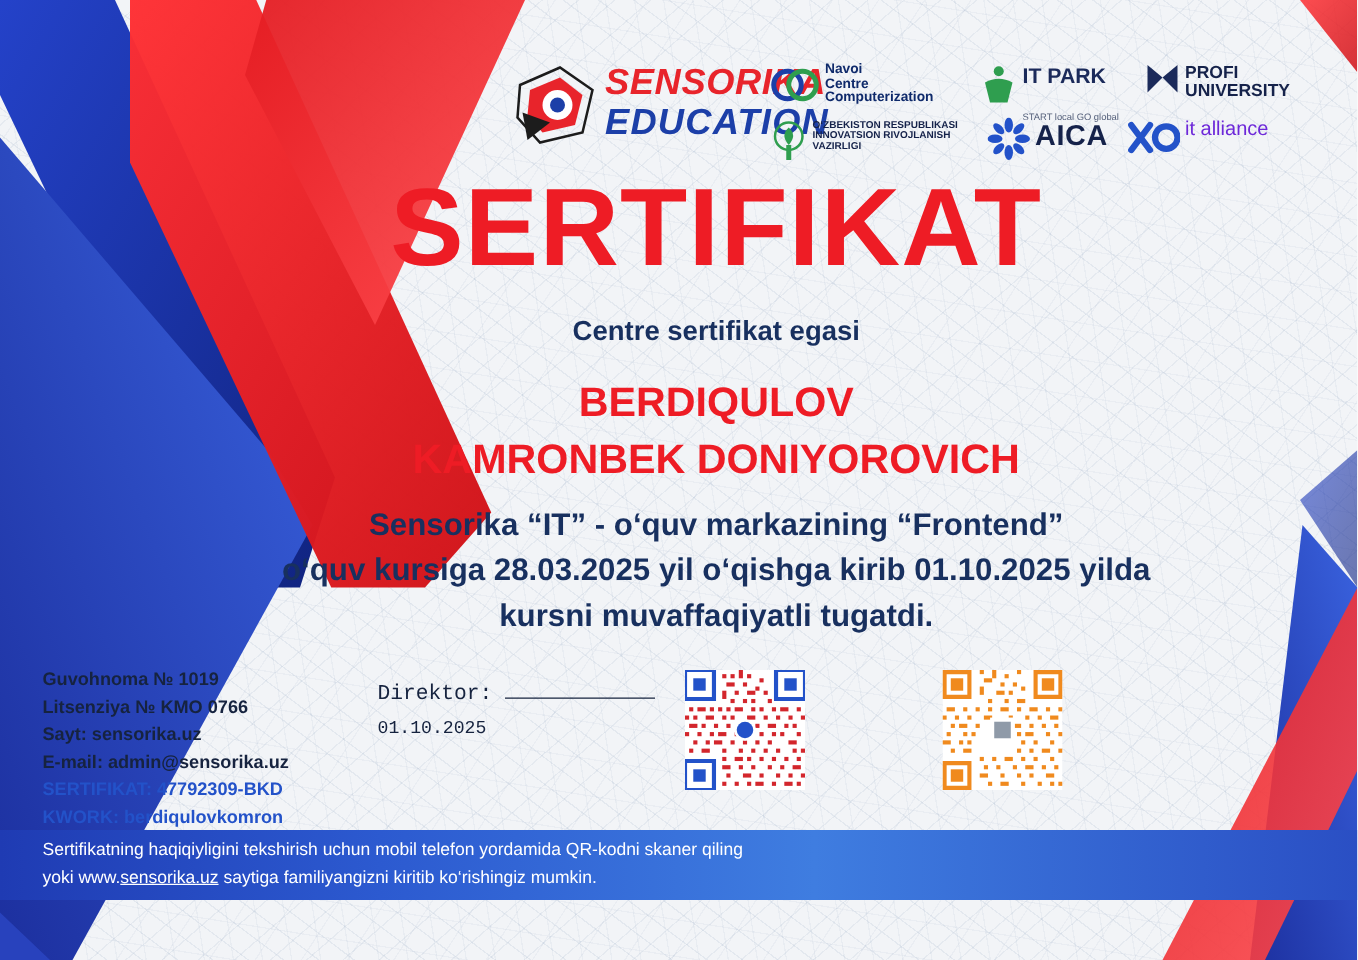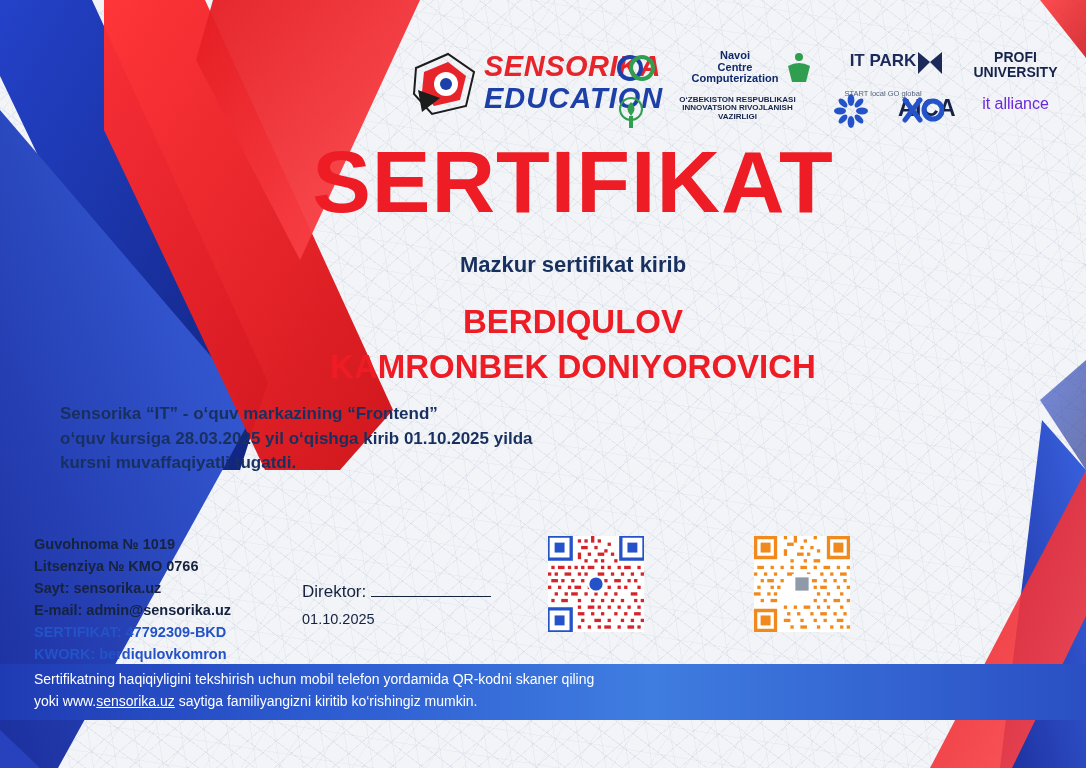--- a/index.html
+++ b/index.html
@@ -96,28 +96,27 @@
     top: 0;
     width: 74px;
     height: 76px;
   }
 
   .logo-box {
     position: absolute;
     font-size: 9px;
     color: #1b2a5a;
     line-height: 1.05;
-    text-align: center;
   }
   .logo-navoi { left: 260px; top: 16px; width: 150px; }
   .logo-navoi .t1 { font-weight: bold; color:#0f2a6b; font-size: 11px; }
   .logo-itpark { left: 418px; top: 18px; width: 130px; }
   .logo-profi { left: 548px; top: 16px; width: 135px; }
   .logo-vazirlik { left: 250px; top: 62px; width: 175px; }
-  .logo-aica { left: 428px; top: 62px; width: 110px; margin-left: 44px; }
+  .logo-aica { left: 428px; top: 62px; width: 110px; }
   .logo-italliance { left: 548px; top: 62px; width: 135px; }
 
   .title {
     position: absolute;
     top: 138px;
     left: 0;
     width: 1086px;
     text-align: center;
     font-size: 88px;
     font-weight: bold;
@@ -155,45 +154,46 @@
     line-height: 1.35;
   }
 
   .body-text {
     position: absolute;
     top: 402px;
     left: 0;
     width: 1086px;
     padding-left: 60px;
     box-sizing: border-box;
-    text-align: left;
-    font-size: 17px;
+    text-align: center;
+    font-size: 25px;
     font-weight: bold;
     color: #18305f;
     line-height: 1.45;
   }
 
   .details {
     position: absolute;
     left: 34px;
     top: 533px;
     font-size: 14.5px;
     font-weight: bold;
     color: #16233f;
     line-height: 1.52;
   }
   .details .blue { color: #2352c9; }
 
   .director {
     position: absolute;
     left: 302px;
-    top: 578px;
+    top: 542px;
     font-size: 17px;
     color: #16233f;
     line-height: 1.7;
+    font-family: Liberation Mono, monospace;
   }
   .director .dline {
     display: inline-block;
     border-bottom: 1.6px solid #16233f;
     width: 120px;
     height: 14px;
   }
   .director .ddate { font-size: 14.5px; }
 
   .qr {
@@ -358,21 +358,21 @@
         <svg width="42" height="32" viewBox="0 0 42 32" style="position:absolute;left:-46px;top:-2px">
           <path d="M3 6 L18 26 M18 6 L3 26" stroke="#2352c9" stroke-width="5" fill="none" stroke-linecap="round"></path>
           <circle cx="31" cy="16" r="9" fill="none" stroke="#2352c9" stroke-width="5"></circle>
         </svg>
         <div style="font-size:16px;color:#6d28d9">it alliance</div>
       </div>
     </div>
 
     <div class="title">SERTIFIKAT</div>
 
-    <div class="subtitle">Mazkur sertifikat kirib</div>
+    <div class="subtitle">Centre sertifikat egasi</div>
 
     <div class="recipient">
       <div>BERDIQULOV</div>
       <div>KAMRONBEK DONIYOROVICH</div>
     </div>
 
     <div class="body-text">
       <div>Sensorika “IT” - o‘quv markazining “Frontend”</div>
       <div>o‘quv kursiga 28.03.2025 yil o‘qishga kirib 01.10.2025 yilda</div>
       <div>kursni muvaffaqiyatli tugatdi.</div>

